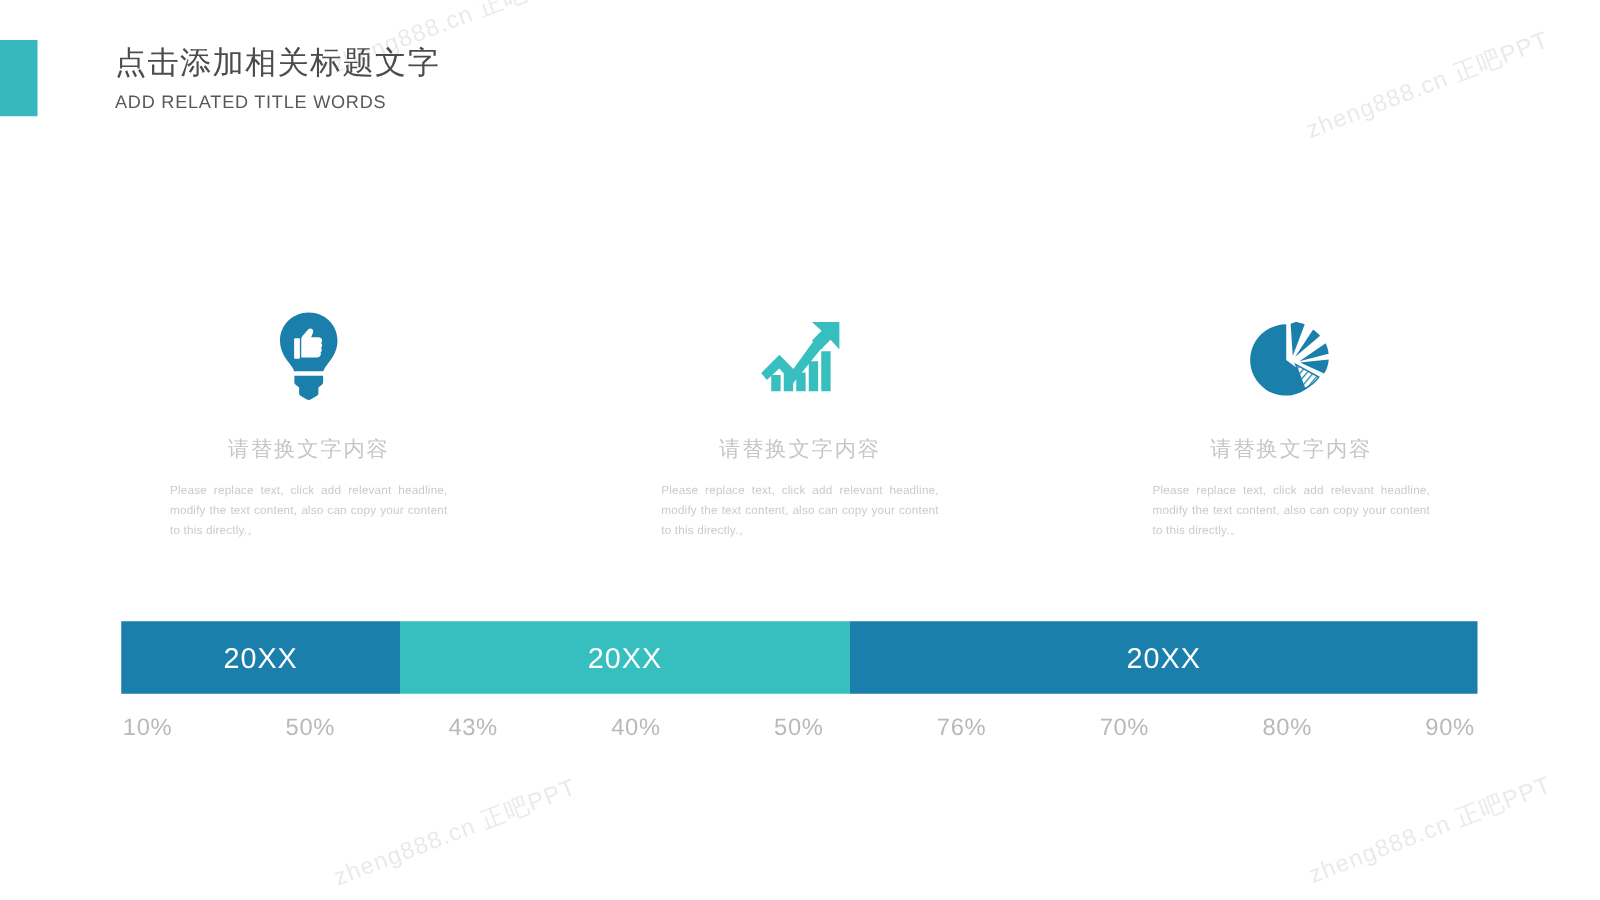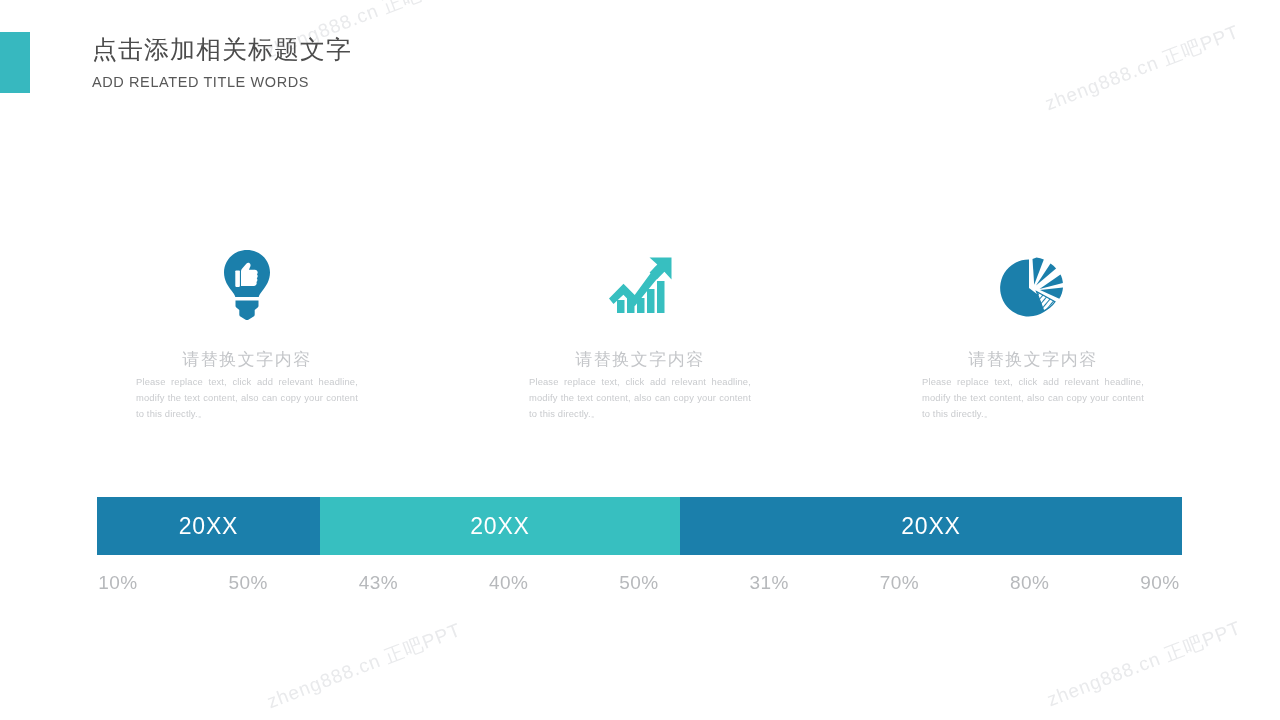--- a/index.html
+++ b/index.html
@@ -83,21 +83,21 @@
   }
   .col-title {
     margin-top: 28px;
     font-size: 17px;
     color: #c4c6c9;
     letter-spacing: 1.5px;
     font-family: "DejaVu Sans", "Liberation Sans", sans-serif;
     white-space: nowrap;
   }
   .col-body {
-    margin-top: 3px;
+    margin-top: 13px;
     width: 222px;
     font-size: 9.4px;
     line-height: 16px;
     color: #c9cbce;
     text-align: justify;
     letter-spacing: 0.15px;
   }
 
   
   #bar {
@@ -212,19 +212,19 @@
     <div class="seg" id="seg-2">20XX</div>
     <div class="seg" id="seg-3">20XX</div>
   </div>
 
   <div id="axis">
     <div class="tick">10%</div>
     <div class="tick">50%</div>
     <div class="tick">43%</div>
     <div class="tick">40%</div>
     <div class="tick">50%</div>
-    <div class="tick">31%</div>
+    <div class="tick">76%</div>
     <div class="tick">70%</div>
     <div class="tick">80%</div>
     <div class="tick">90%</div>
   </div>
 
 </div>
 
 </body></html>

